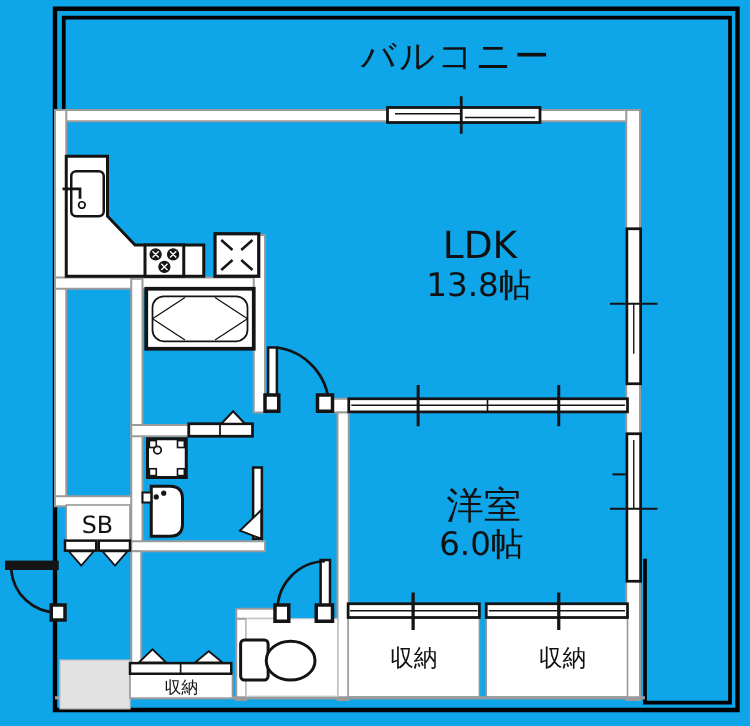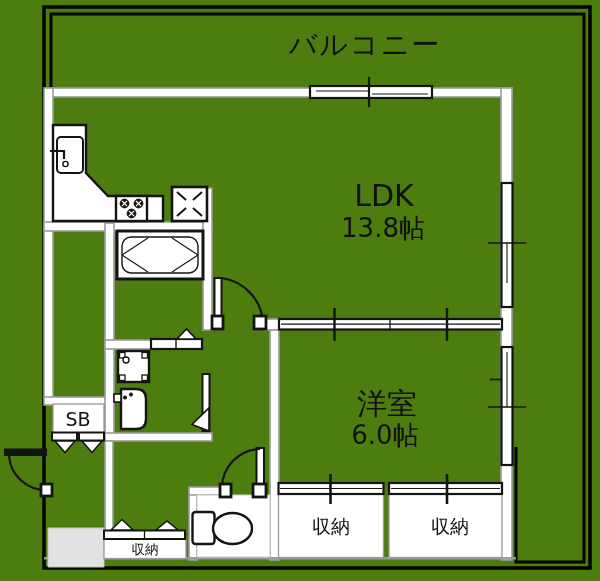--- a/index.html
+++ b/index.html
@@ -1,16 +1,16 @@
 <!DOCTYPE html>
 <html><head>
 <meta charset="utf-8">
 <style>
   html,body{margin:0;padding:0;background:#ffffff;}
-  .stage{width:600px;height:581px;background:#4d7c0f;position:relative;overflow:hidden;}
+  .stage{width:600px;height:581px;background:#0ea5e9;position:relative;overflow:hidden;}
   svg{display:block;}
   text{font-family:"DejaVu Sans","Liberation Sans",sans-serif;fill:#111;}
   .room-label{font-size:30px;}
   .room-size{font-size:26px;}
   .balcony-label{font-size:28px;letter-spacing:2px;}
   .closet-label{font-size:19px;}
   .closet-label-small{font-size:13.5px;}
   .sb-label{font-size:19px;}
 </style>
 </head>

